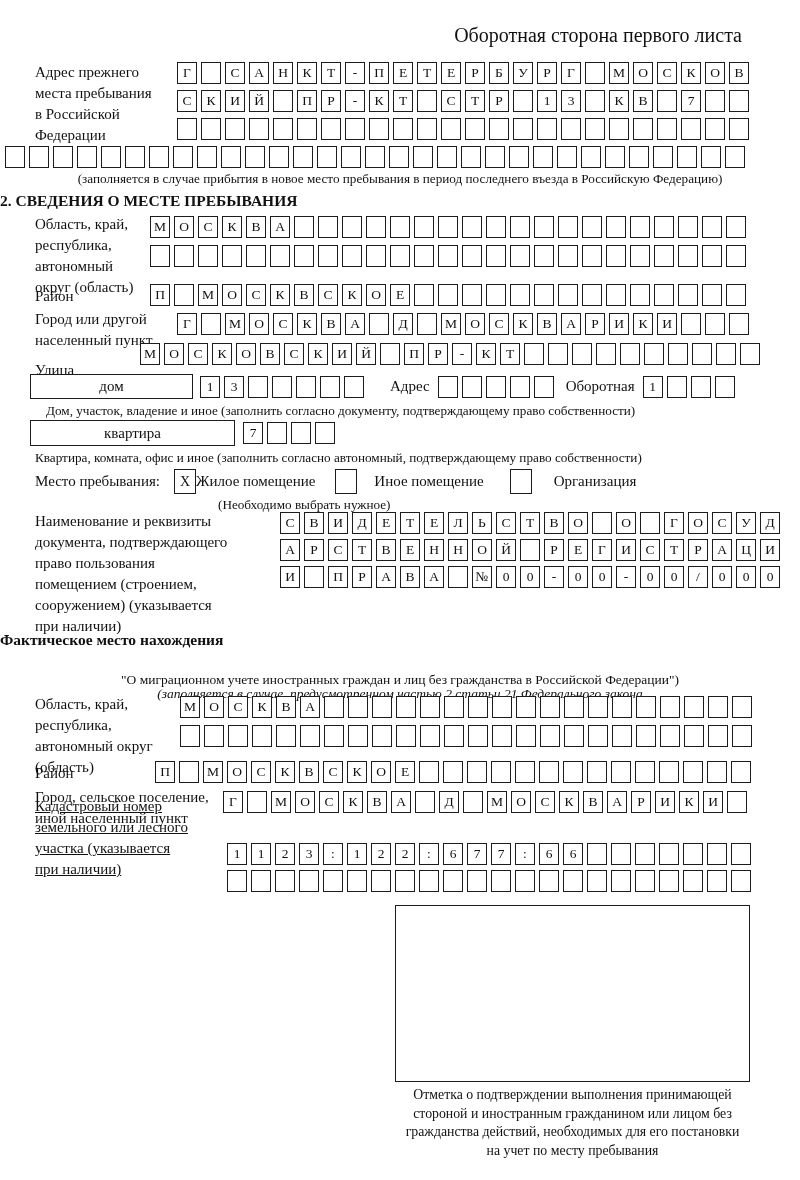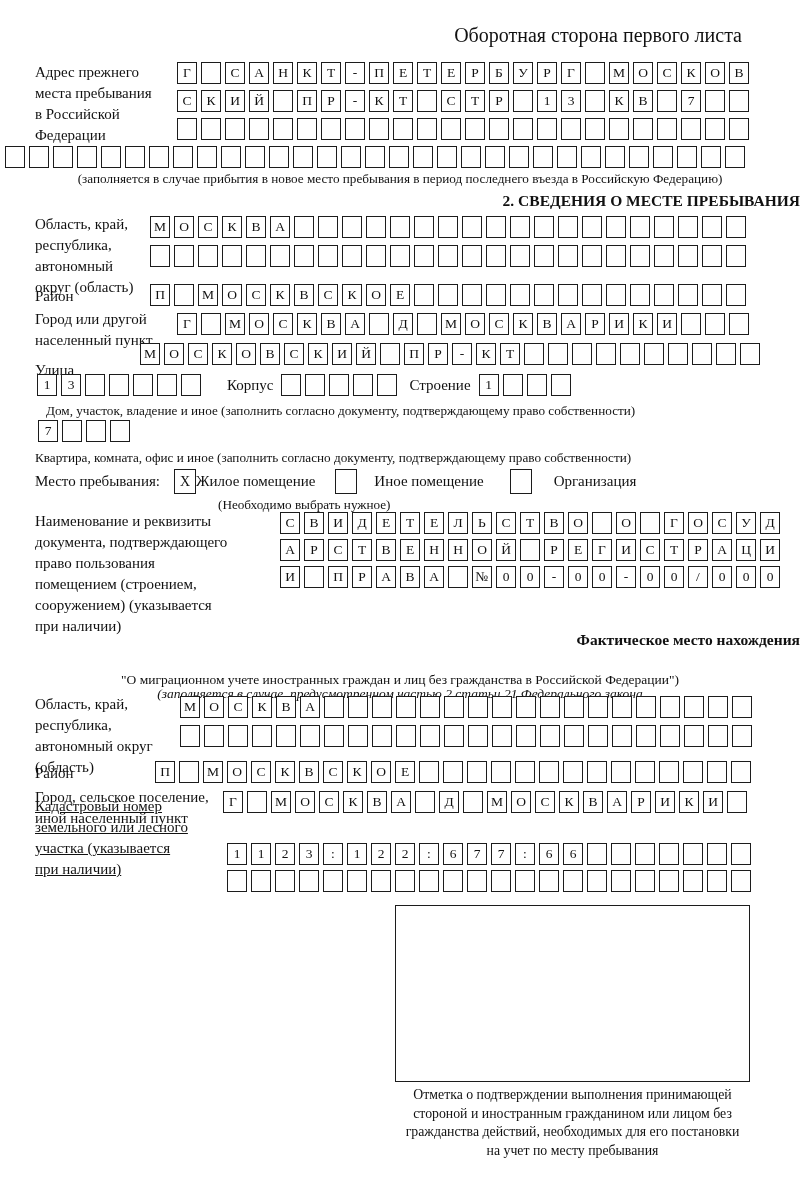--- a/index.html
+++ b/index.html
@@ -3,21 +3,21 @@
 <meta charset="utf-8">
 <style>
   html,body{margin:0;padding:0;}
   body{
     width:800px;height:1180px;background:#ffffff;color:#111;
     font-family:"Liberation Serif", serif;position:relative;overflow:hidden;
   }
   .abs{position:absolute;}
   .label{font-size:15px;line-height:21px;white-space:pre-line;}
   .caption{font-size:13.2px;}
-  .title{font-weight:bold;font-size:15.5px;text-align:right;width:100%;}
+  .title{font-weight:bold;font-size:15.5px;text-align:left;width:100%;}
   .note{font-size:13.5px;text-align:center;width:100%;}
   .cellrow{display:flex;gap:4px;}
   .cell{
     width:20px;height:22px;border:1.6px solid #1c1c1c;box-sizing:border-box;
     display:flex;align-items:center;justify-content:center;
     font-size:13.5px;line-height:1;background:#fff;
   }
   .widebox{
     border:1.6px solid #1c1c1c;box-sizing:border-box;background:#fff;
     display:flex;align-items:center;justify-content:center;font-size:15px;
@@ -296,56 +296,58 @@
     <span class="cell"></span>
     <span class="cell"></span>
     <span class="cell"></span>
     <span class="cell"></span>
     <span class="cell"></span>
     <span class="cell"></span>
     <span class="cell"></span>
   </div>
 
 <div class="abs inline-flex" style="top:374px;left:30px;">
+  <div class="widebox" style="width:163px;height:25px;">дом</div>
   <div class="cellrow" style="margin-left:7px;">
       <span class="cell">1</span>
       <span class="cell">3</span>
       <span class="cell"></span>
       <span class="cell"></span>
       <span class="cell"></span>
       <span class="cell"></span>
       <span class="cell"></span>
     </div>
-  <span class="label" style="margin-left:26px;">Корпус</span>
+  <span class="label" style="margin-left:26px;">Адрес</span>
   <div class="cellrow" style="margin-left:8px;">
       <span class="cell"></span>
       <span class="cell"></span>
       <span class="cell"></span>
       <span class="cell"></span>
       <span class="cell"></span>
     </div>
-  <span class="label" style="margin-left:12px;">Строение</span>
+  <span class="label" style="margin-left:12px;">Оборотная</span>
   <div class="cellrow" style="margin-left:8px;">
       <span class="cell">1</span>
       <span class="cell"></span>
       <span class="cell"></span>
       <span class="cell"></span>
     </div>
 </div>
 <div class="abs caption" style="top:403px;left:35px;margin-left:11px;">Дом, участок, владение и иное (заполнить согласно документу, подтверждающему право собственности)</div>
 
 <div class="abs inline-flex" style="top:420px;left:30px;">
+  <div class="widebox" style="width:205px;height:26px;">квартира</div>
   <div class="cellrow" style="margin-left:8px;">
       <span class="cell">7</span>
       <span class="cell"></span>
       <span class="cell"></span>
       <span class="cell"></span>
     </div>
 </div>
-<div class="abs caption" style="top:450px;left:35px;">Квартира, комната, офис и иное (заполнить согласно документу, подтверждающему право собственности)</div>
+<div class="abs caption" style="top:450px;left:35px;">Квартира, комната, офис и иное (заполнить согласно автономный, подтверждающему право собственности)</div>
 
 <div class="abs inline-flex" style="top:469px;left:35px;">
   <span class="label">Место пребывания:</span>
   <span class="chk" style="margin-left:14px;">X</span>
   <span class="label" style="margin-left:0;">Жилое помещение</span>
   <span class="chk" style="margin-left:20px;"></span>
   <span class="label" style="margin-left:17px;">Иное помещение</span>
   <span class="chk" style="margin-left:26px;"></span>
   <span class="label" style="margin-left:22px;">Организация</span>
 </div>

